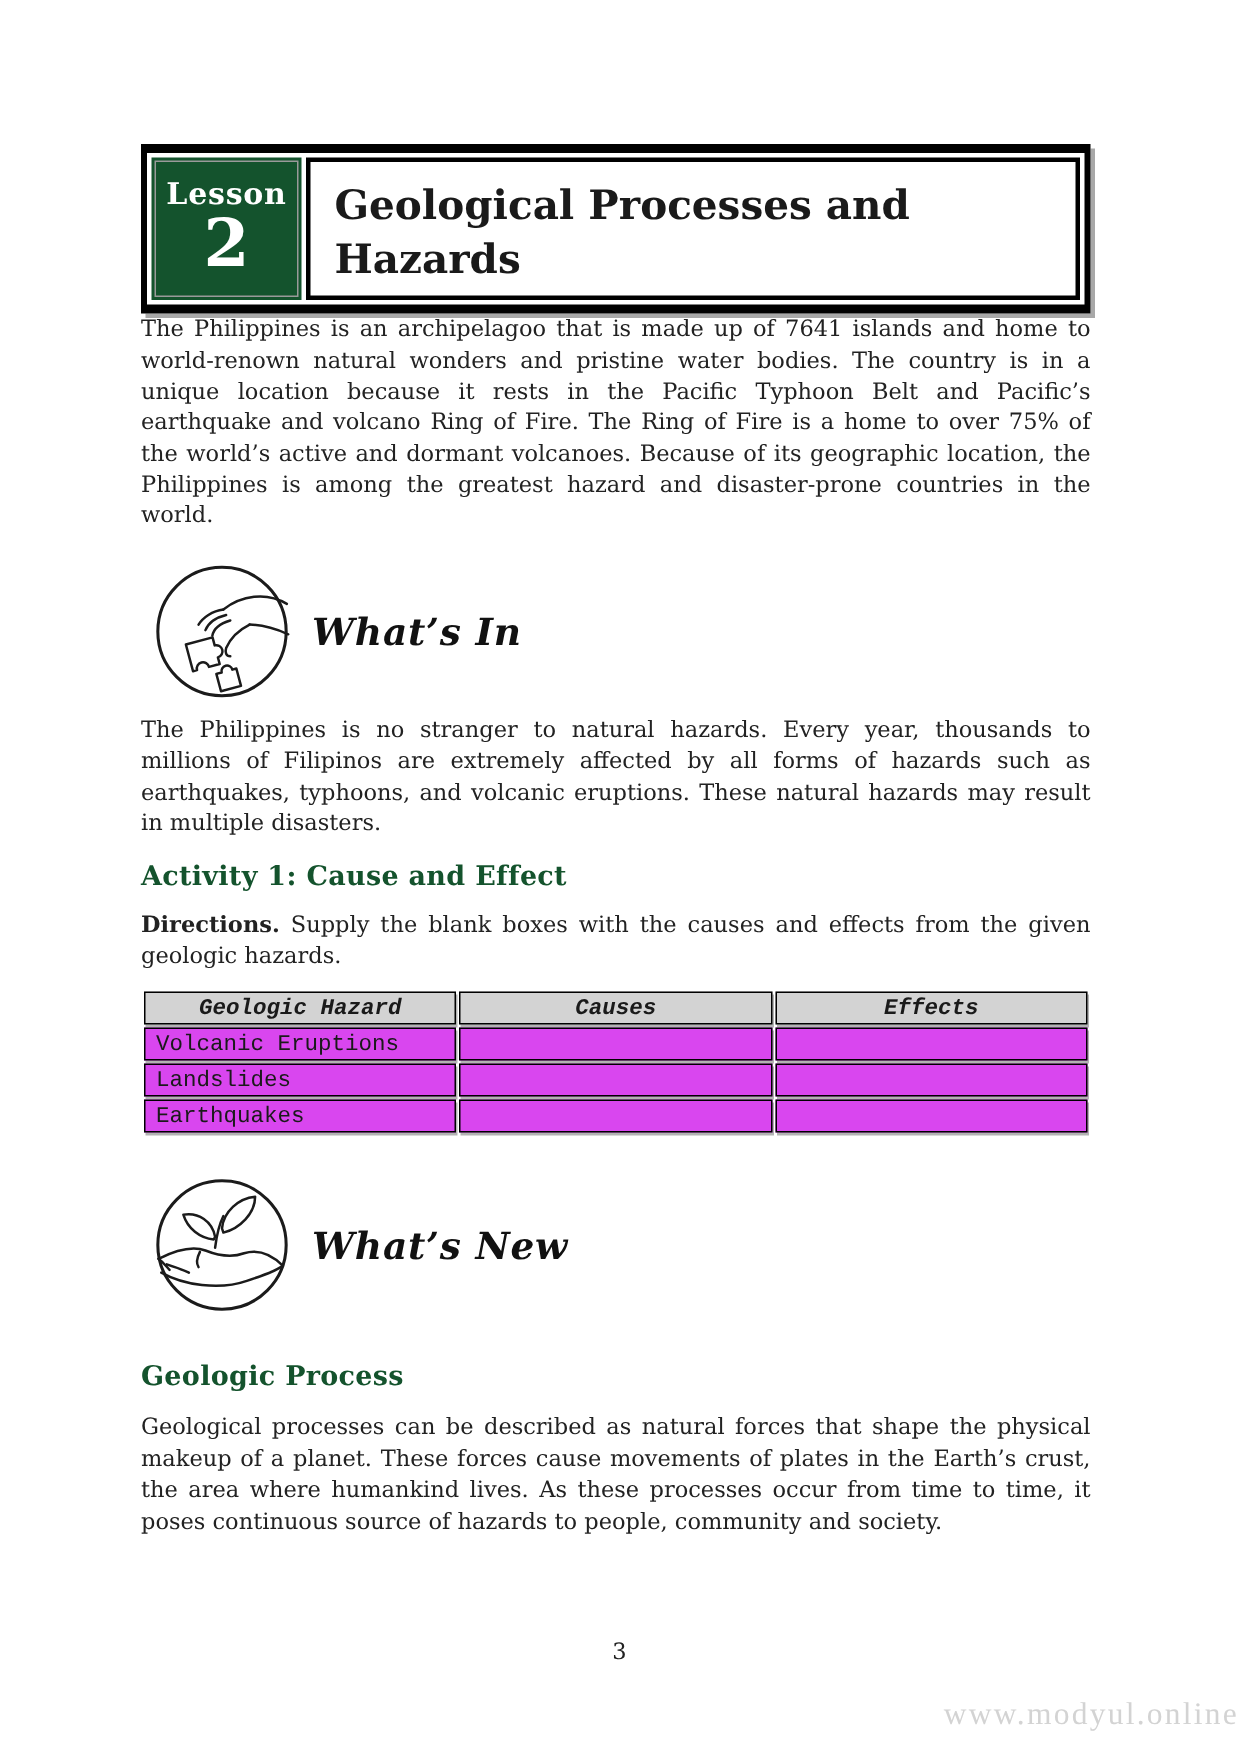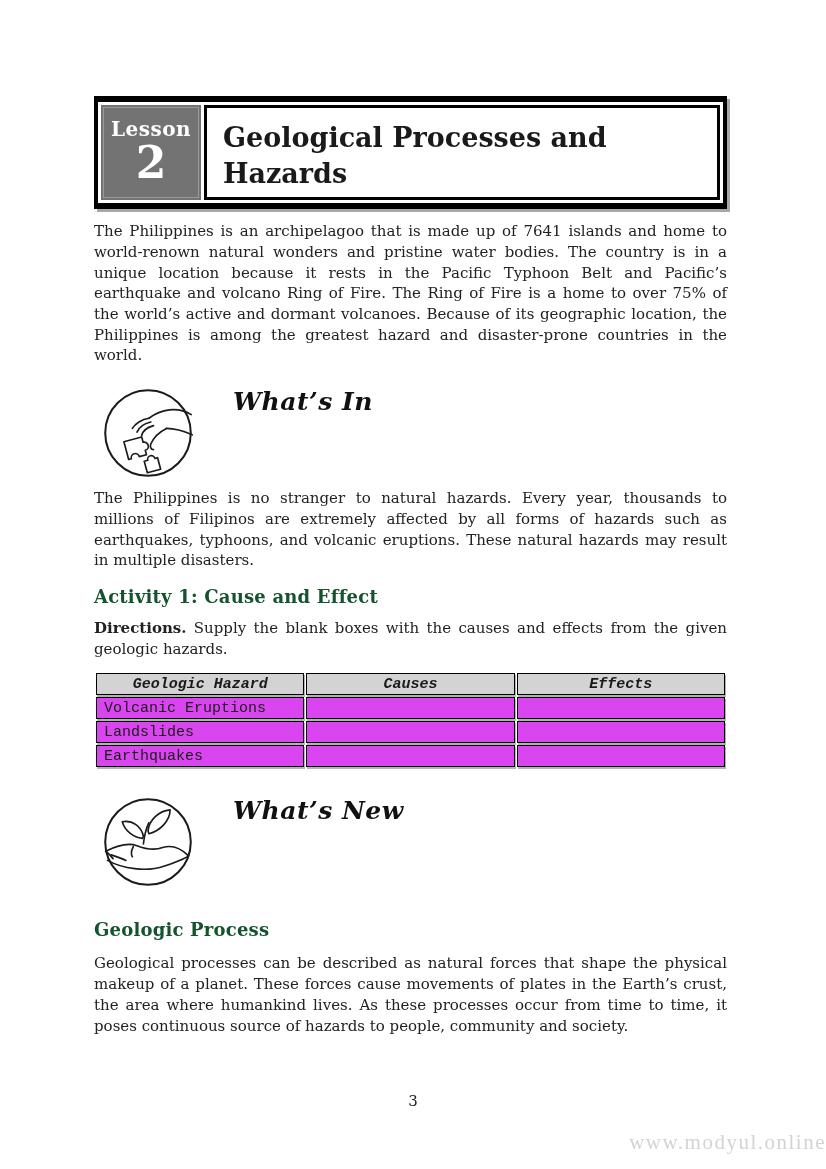--- a/index.html
+++ b/index.html
@@ -19,21 +19,21 @@
     border: 6px solid #000;
     border-left-width: 4px; border-right-width: 4px;
     box-shadow: 3px 3px 0 #a8a8a8;
     padding: 3px;
     gap: 3px;
     background: #fff;
     align-items: stretch;
   }
   .lesson-badge {
     width: 100px;
-    background: #737373;
+    background: #14532d;
     color: #fff;
     display: flex; flex-direction: column;
     align-items: center; justify-content: center;
     outline: 1px solid #9a9a9a; outline-offset: -3px;
     padding: 4px 0 8px 0;
   }
   .lesson-word { font-size: 20px; font-weight: bold; letter-spacing: .5px; }
   .lesson-num  { font-size: 44px; font-weight: bold; line-height: 1.0; }
   .lesson-title-box {
     flex: 1;
@@ -41,24 +41,24 @@
     padding: 12px 16px 6px 16px;
     font-size: 27px; font-weight: bold; line-height: 1.32;
   }
 
   
   .para {
     font-size: 15px; line-height: 20.7px;
     text-align: justify;
     color: #222;
   }
-  .intro { margin-top: 12px; }
+  .intro { }
   .section-banner {
-    display: flex; align-items: flex-start;
-    gap: 39px; padding-left: 8px;
+    display: flex; align-items: center;
+    gap: 14px; padding-left: 8px;
     margin-top: 21px;
   }
   .icon-circle { width: 92px; height: 92px; display: block; }
   .banner-heading {
     font-size: 25px; font-weight: bold; font-style: italic;
     letter-spacing: .5px; color: #111;
   }
   .after-banner { margin-top: 9px; }
   .sub-heading {
     font-size: 18px; font-weight: bold; color: #14532d;

